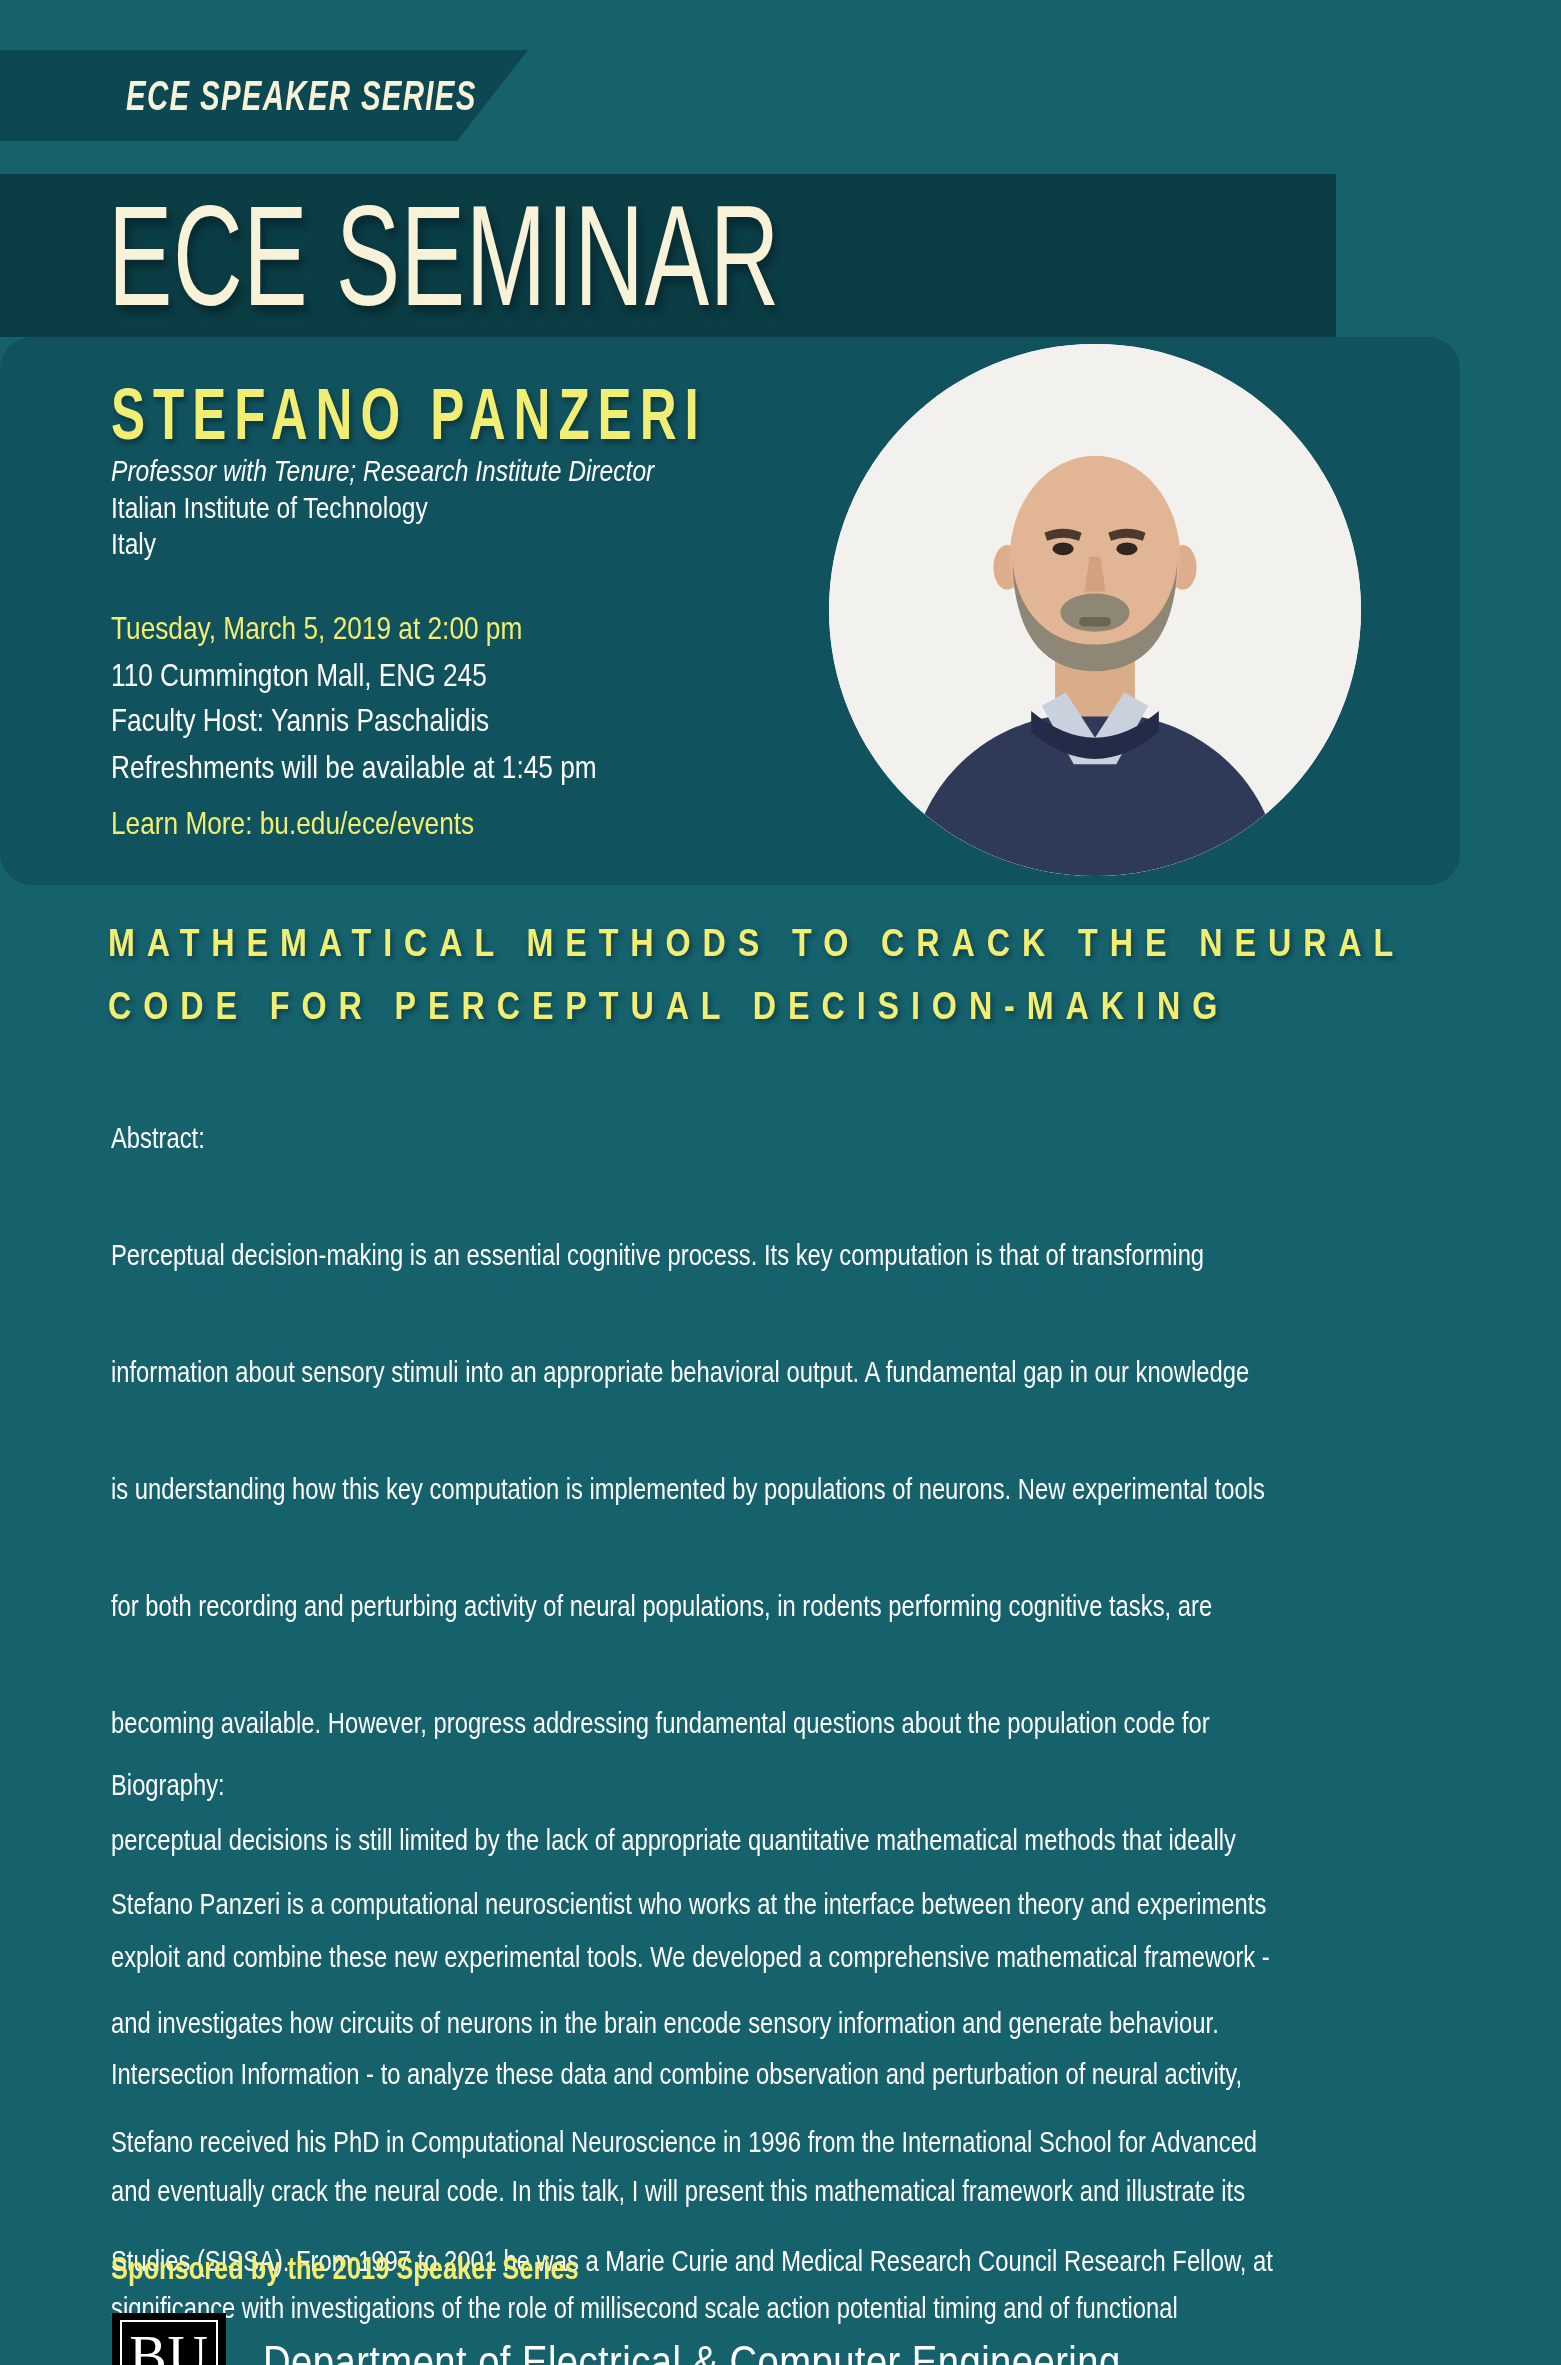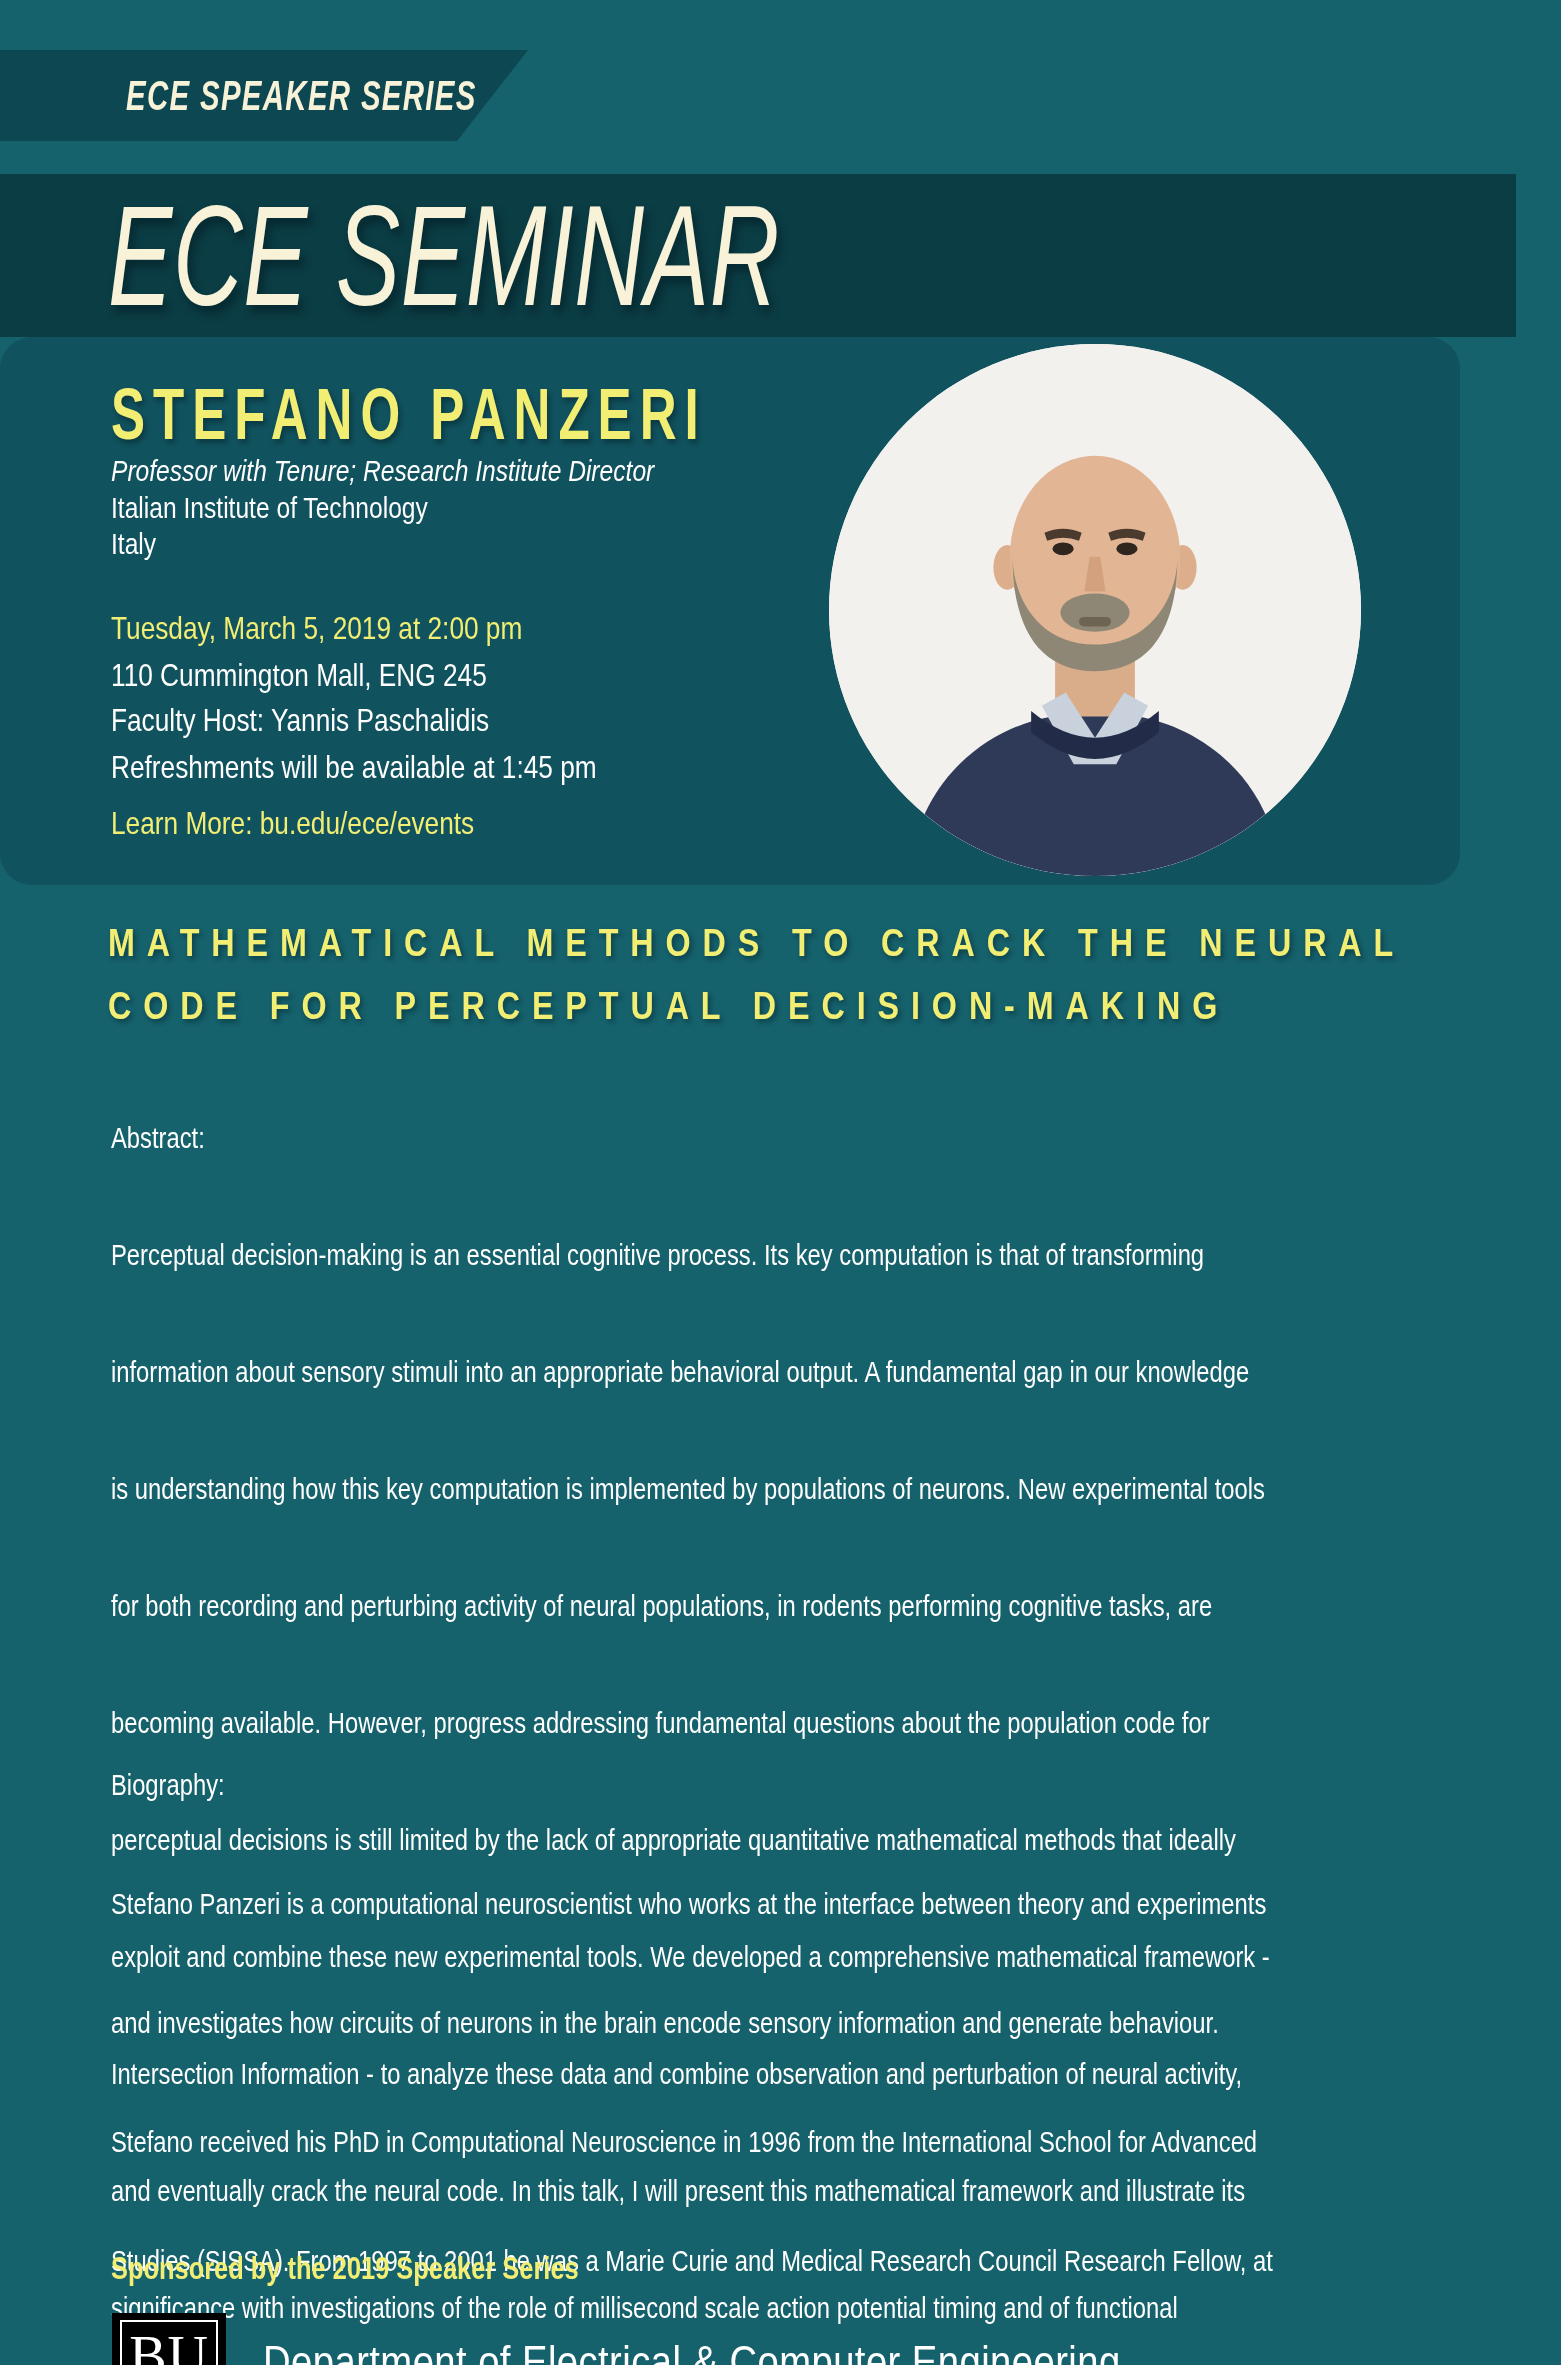--- a/index.html
+++ b/index.html
@@ -20,21 +20,21 @@
   .yellow{color:var(--yellow);}
 
   
   .ribbon{position:absolute;left:0;top:50px;width:528px;height:91px;background:var(--ribbon);
           clip-path:polygon(0 0,100% 0,calc(100% - 71px) 100%,0 100%);font-style:italic;}
   .ribbon-label{position:absolute;left:126px;top:0;height:100%;display:flex;align-items:center;
           font-size:42px;letter-spacing:1.9px;color:var(--cream);font-weight:600;
           transform:scaleX(0.70);transform-origin:0 50%;white-space:pre;}
 
   
-  .seminar-band{position:absolute;left:0;top:174px;width:1516px;height:163px;background:var(--band-dark);font-style:italic;}
+  .seminar-band{position:absolute;left:0;top:174px;width:1336px;height:163px;background:var(--band-dark);}
   .seminar-title{position:absolute;left:108px;top:0;height:100%;display:flex;align-items:center;
           font-size:142px;font-weight:400;letter-spacing:0.9px;color:var(--cream);
           transform:scaleX(0.68);transform-origin:0 50%;white-space:pre;
           text-shadow:5.7px 6.6px 10.4px rgba(0,20,25,0.50);}
 
   
   .speaker-band{position:absolute;left:0;top:337px;width:1460px;height:548px;background:var(--band-mid);border-radius:32px;}
   .speaker-name{position:absolute;left:111px;top:40px;font-size:73px;letter-spacing:11.4px;
           color:var(--yellow);font-weight:600;transform:scaleX(0.70);transform-origin:0 0;
           white-space:pre;text-shadow:3.3px 4.3px 6.6px rgba(0,20,25,0.40);line-height:1;}

